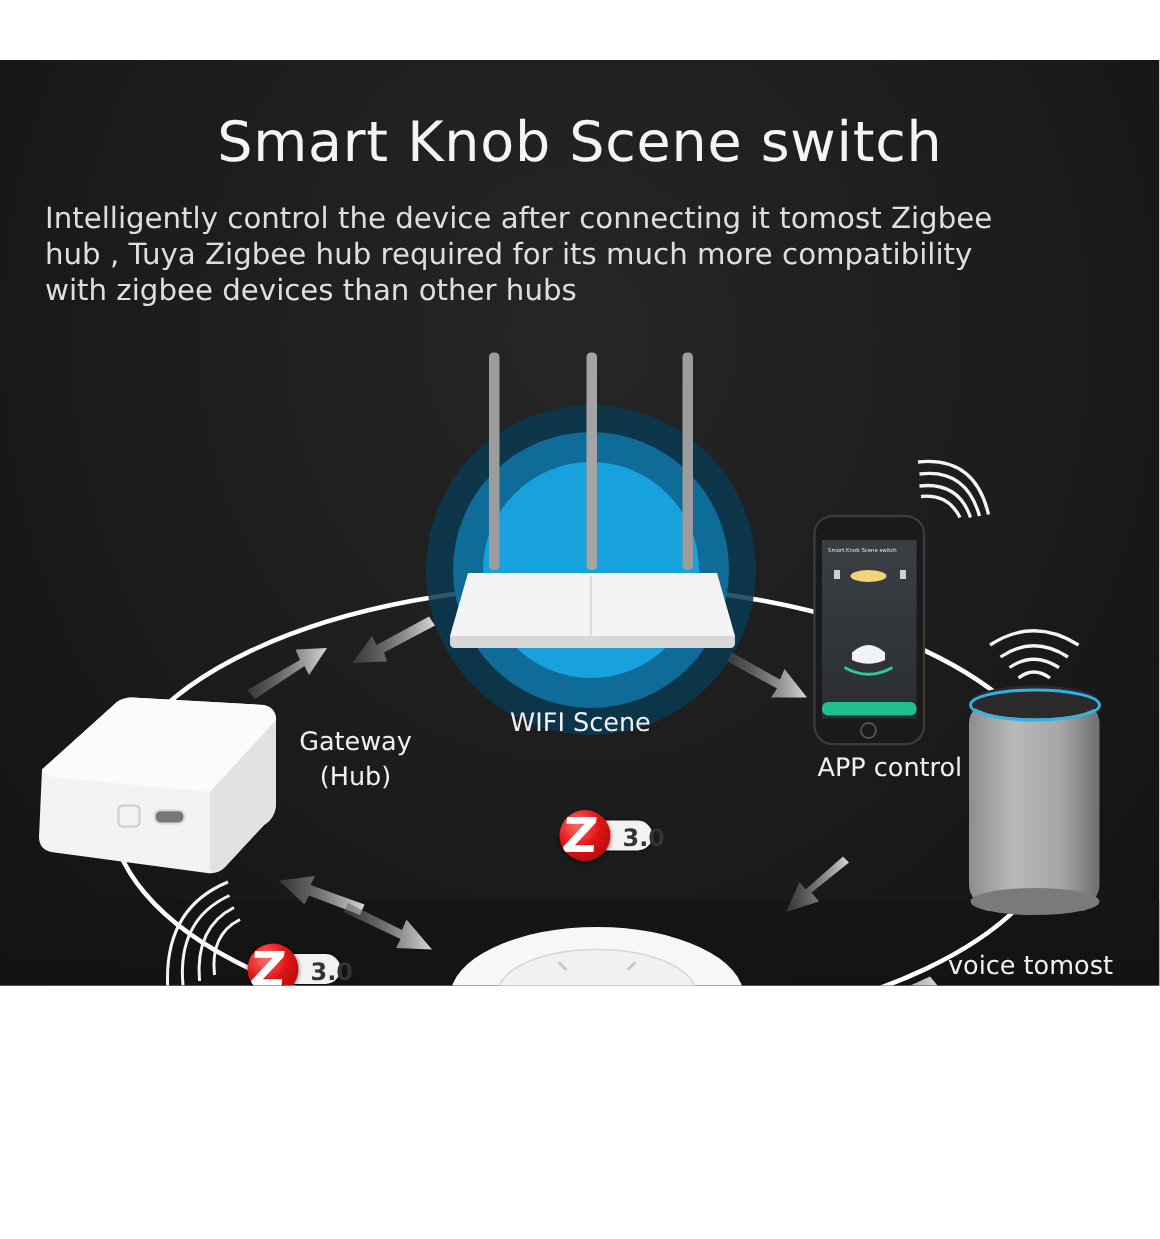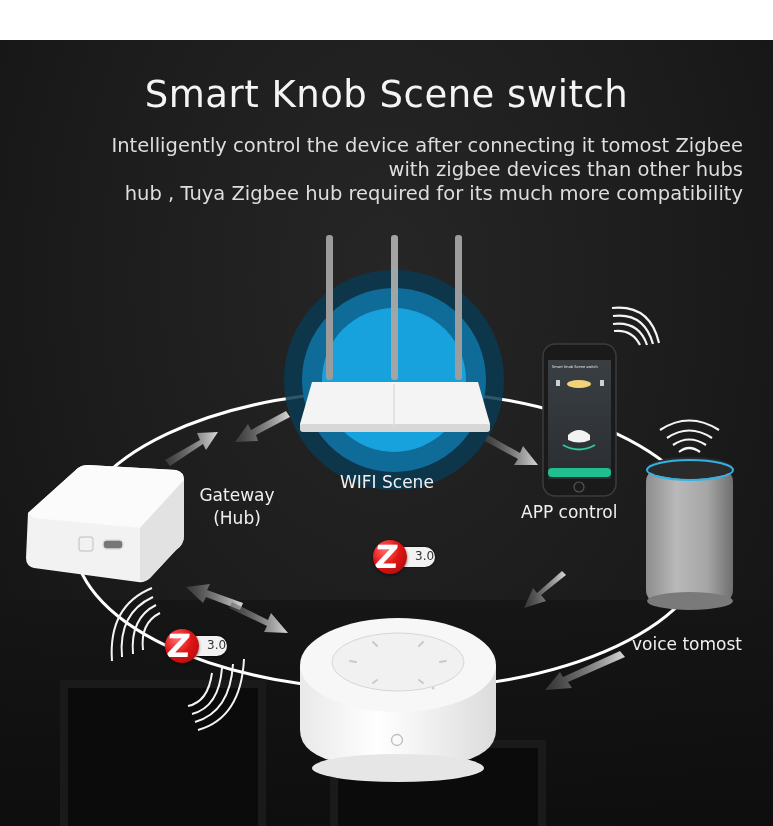--- a/index.html
+++ b/index.html
@@ -1,45 +1,45 @@
 <!DOCTYPE html>
 <html><head>
 <meta charset="utf-8">
 <style>
   html, body { margin:0; padding:0; }
   body { width:773px; height:826px; background:#ffffff; position:relative; overflow:hidden; font-family:"DejaVu Sans","Liberation Sans",sans-serif; }
-  .stage { position:absolute; left:0; top:40px; width:773px; height:786px;
+  .stage { position:absolute; left:0; top:40px; width:773px; height:617px;
     background: radial-gradient(ellipse at 50% 30%, #262626 0%, #1c1c1c 55%, #121212 100%); overflow:hidden; }
   .stage .bgwall { position:absolute; left:0; top:560px; width:773px; height:226px; background:linear-gradient(#151515,#0d0d0d); opacity:.9; }
   .stage .door { position:absolute; border:8px solid #1a1a1a; background:#0b0b0b; }
   .title { position:absolute; left:0; width:773px; top:33px; text-align:center; color:#f4f4f4; font-size:37px; letter-spacing:0.5px; }
-  .subtitle { position:absolute; left:30px; width:713px; top:94px; text-align:right; color:#dedede; font-size:19.5px; line-height:24px; }
+  .subtitle { position:absolute; left:30px; width:713px; top:94px; text-align:left; color:#dedede; font-size:19.5px; line-height:24px; }
   .subtitle div { white-space:nowrap; }
   svg.diagram { position:absolute; left:0; top:0; }
   .label { position:absolute; color:#f0f0f0; font-size:17px; text-align:center; white-space:nowrap; }
   .zigbee-badge { position:absolute; width:64px; height:34px; }
   .zigbee-badge .pill { position:absolute; left:22px; top:7px; width:40px; height:20px; background:#f2f2f2; border-radius:10px; box-shadow:0 0 2px #000; }
-  .zigbee-badge .ver { position:absolute; left:42px; top:9px; font-size:12px; color:#333; font-weight:normal; }
+  .zigbee-badge .ver { position:absolute; left:42px; top:9px; font-size:16px; color:#333; font-weight:bold; }
   .zigbee-badge .ball { position:absolute; left:0; top:0; width:34px; height:34px; border-radius:50%;
     background: radial-gradient(circle at 35% 30%, #ff6b6b 0%, #e01515 45%, #a00808 100%); box-shadow:0 1px 3px rgba(0,0,0,.6); overflow:hidden; }
   .zigbee-badge .z { position:absolute; left:2px; top:-2px; font-size:32px; font-weight:bold; color:#ffffff; font-family:"DejaVu Sans",sans-serif; transform:skewX(-6deg); }
 </style>
 </head>
 <body>
 
 <div class="stage">
   <div class="bgwall"></div>
   <div class="door" style="left:60px;top:640px;width:190px;height:170px;"></div>
   <div class="door" style="left:330px;top:700px;width:200px;height:120px;"></div>
 
   <div class="title">Smart Knob Scene switch</div>
   <div class="subtitle">
     <div>Intelligently control the device after connecting it tomost Zigbee</div>
+    <div>hub , Tuya Zigbee hub required for its much more compatibility</div>
     <div>with zigbee devices than other hubs</div>
-    <div>hub , Tuya Zigbee hub required for its much more compatibility</div>
   </div>
 
   <svg class="diagram" width="773" height="786" viewBox="0 0 773 786">
     <defs>
       <radialGradient id="glow" cx="50%" cy="50%" r="50%">
         <stop offset="0%" stop-color="#1aa6e0"></stop>
         <stop offset="55%" stop-color="#138ec2"></stop>
         <stop offset="78%" stop-color="#0d5f86"></stop>
         <stop offset="100%" stop-color="#0a3448" stop-opacity="0.9"></stop>
       </radialGradient>
@@ -161,21 +161,21 @@
       <circle cx="433" cy="648" r="1.5" fill="#cfcfcf"></circle>
       <circle cx="397" cy="700" r="5.5" fill="none" stroke="#bdbdbd" stroke-width="1.3"></circle>
     </g>
   </svg>
 
   <div class="label" style="left:340px;top:432px;">WIFI Scene</div>
   <div class="label" style="left:194px;top:444px;width:86px;line-height:23px;">
     <div>Gateway</div>
     <div>(Hub)</div>
   </div>
-  <div class="label" style="left:521px;top:462px;">APP control</div>
+  <div class="label" style="left:545px;top:462px;">APP control</div>
   <div class="label" style="left:632px;top:594px;">voice tomost</div>
 
   <div class="zigbee-badge" style="left:373px;top:500px;">
     <div class="pill"></div>
     <div class="ver">3.0</div>
     <div class="ball">
         <div class="z">Z</div>
       </div>
   </div>
   <div class="zigbee-badge" style="left:165px;top:589px;">

